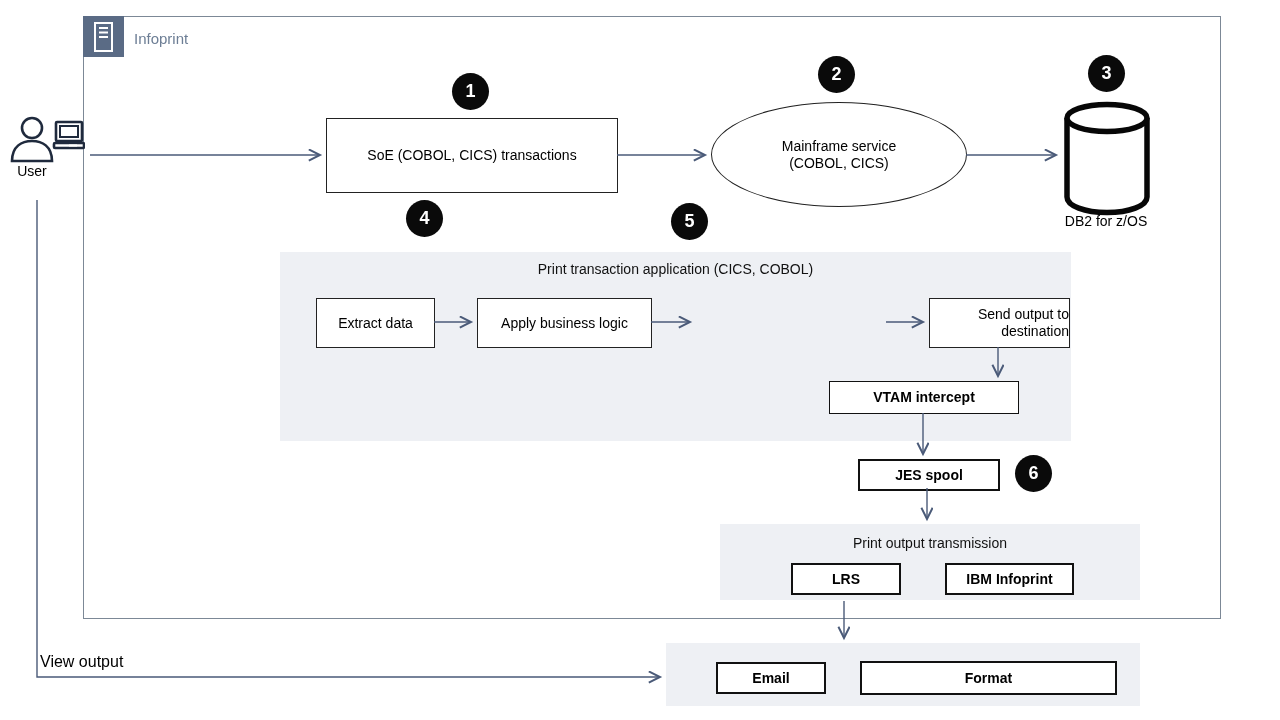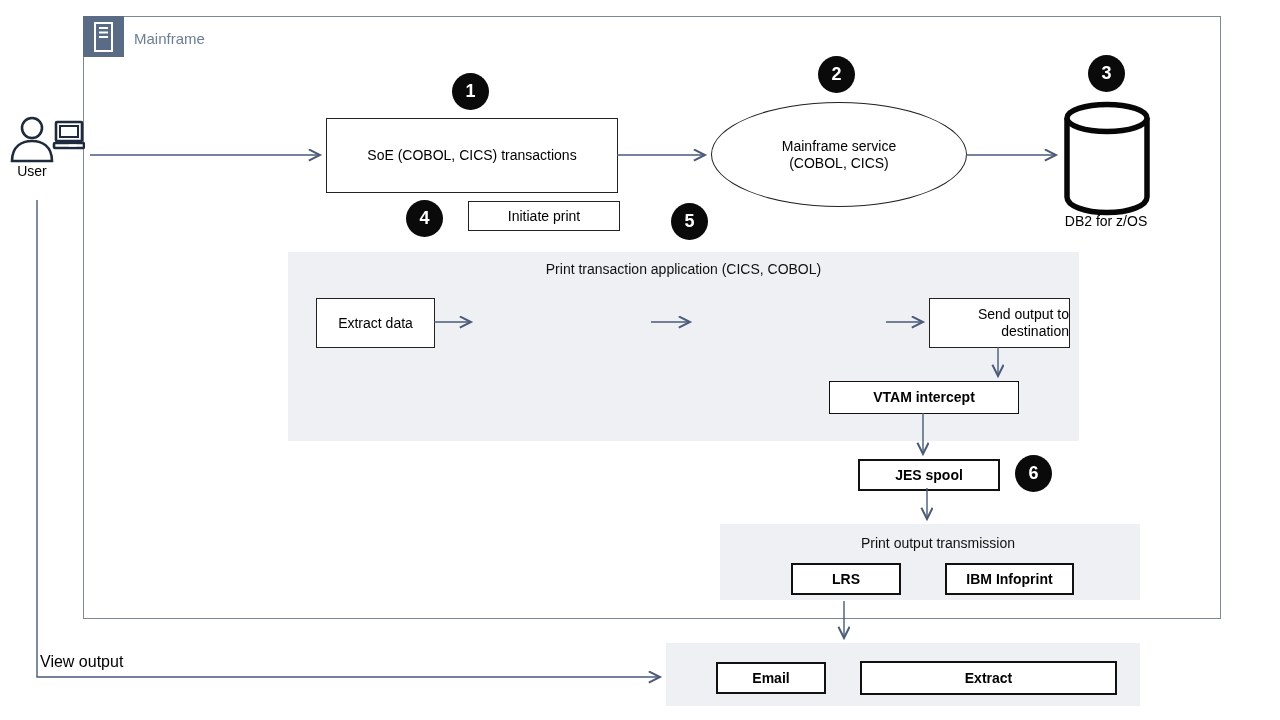--- a/index.html
+++ b/index.html
@@ -40,21 +40,21 @@
 
   <div class="group-frame"></div>
   <div class="group-icon">
     <svg width="41" height="41" viewBox="0 0 41 41">
       <rect x="12" y="7" width="17" height="28" fill="none" stroke="#fff" stroke-width="2"></rect>
       <line x1="16" y1="12" x2="25" y2="12" stroke="#fff" stroke-width="2"></line>
       <line x1="16" y1="16.5" x2="25" y2="16.5" stroke="#fff" stroke-width="2"></line>
       <line x1="16" y1="21" x2="25" y2="21" stroke="#fff" stroke-width="2"></line>
     </svg>
   </div>
-  <div class="group-label">Mainframe</div>
+  <div class="group-label">Infoprint</div>
 
   <div class="actor">
     <svg width="78" height="50" viewBox="0 0 78 50">
       <g fill="#fff" stroke="#1f2a3d" stroke-width="2.6">
         <circle cx="25" cy="12" r="10"></circle>
         <path d="M 5 45 C 5 30, 15 25, 25 25 C 35 25, 45 30, 45 45 Z"></path>
       </g>
       <g fill="#fff" stroke="#1f2a3d" stroke-width="2.6">
         <rect x="49" y="6" width="26" height="19" rx="1"></rect>
         <rect x="53" y="10" width="18" height="11" fill="none" stroke-width="2"></rect>
@@ -84,67 +84,67 @@
     <svg width="92" height="118" viewBox="0 0 92 118">
       <path d="M6 19 L6 98 C6 107 24 113.5 46 113.5 C68 113.5 86 107 86 98 L86 19" fill="#fff" stroke="#070707" stroke-width="5.5"></path>
       <ellipse cx="46" cy="19" rx="40" ry="13.5" fill="#fff" stroke="#070707" stroke-width="5.5"></ellipse>
     </svg>
   </div>
   <div class="db2-label">DB2 for z/OS</div>
   <div class="badge" style="left:1088px;top:55px;">
     <span>3</span>
   </div>
 
-  <div class="node" style="left:468px;top:201px;width:150px;height:28px;">
-    <span>Initiate print</span>
-  </div>
   <div class="badge" style="left:406px;top:200px;">
     <span>4</span>
   </div>
   <div class="badge" style="left:671px;top:203px;">
     <span>5</span>
   </div>
 
-  <div class="panel" style="left:288px;top:252px;width:791px;height:189px;">
+  <div class="panel" style="left:280px;top:252px;width:791px;height:189px;">
     <div class="panel-title" style="top:9px;">Print transaction application (CICS, COBOL)</div>
   </div>
   <div class="node" style="left:316px;top:298px;width:117px;height:48px;">
     <span>Extract data</span>
+  </div>
+  <div class="node" style="left:477px;top:298px;width:173px;height:48px;">
+    <span>Apply business logic</span>
   </div>
   <div class="node two-line" style="left:929px;top:298px;width:139px;height:48px;align-items:flex-end;">
     <span>Send output to</span>
     <span>destination</span>
   </div>
   <div class="node bold" style="left:829px;top:381px;width:188px;height:31px;border-width:1.5px;">
     <span>VTAM intercept</span>
   </div>
 
   <div class="node bold" style="left:858px;top:459px;width:138px;height:28px;">
     <span>JES spool</span>
   </div>
   <div class="badge" style="left:1015px;top:455px;">
     <span>6</span>
   </div>
 
   <div class="panel" style="left:720px;top:524px;width:420px;height:76px;">
-    <div class="panel-title" style="top:11px;padding-left:8px;">Print output transmission</div>
+    <div class="panel-title" style="top:11px;">Print output transmission</div>
   </div>
   <div class="node bold" style="left:791px;top:563px;width:106px;height:28px;">
     <span>LRS</span>
   </div>
   <div class="node bold" style="left:945px;top:563px;width:125px;height:28px;">
     <span>IBM Infoprint</span>
   </div>
 
   <div class="panel" style="left:666px;top:643px;width:474px;height:63px;"></div>
   <div class="node bold" style="left:716px;top:662px;width:106px;height:28px;">
     <span>Email</span>
   </div>
   <div class="node bold" style="left:860px;top:661px;width:253px;height:30px;">
-    <span>Extract</span>
+    <span>Format</span>
   </div>
 
   <div class="view-output">View output</div>
 
   <svg class="overlay">
     <defs>
       <marker id="arr" markerWidth="12" markerHeight="12" refX="8.5" refY="4.5" orient="auto">
         <path d="M0.5,0.5 L8.5,4.5 L0.5,8.5" fill="none" stroke="#4a5a78" stroke-width="1.4"></path>
       </marker>
     </defs>

